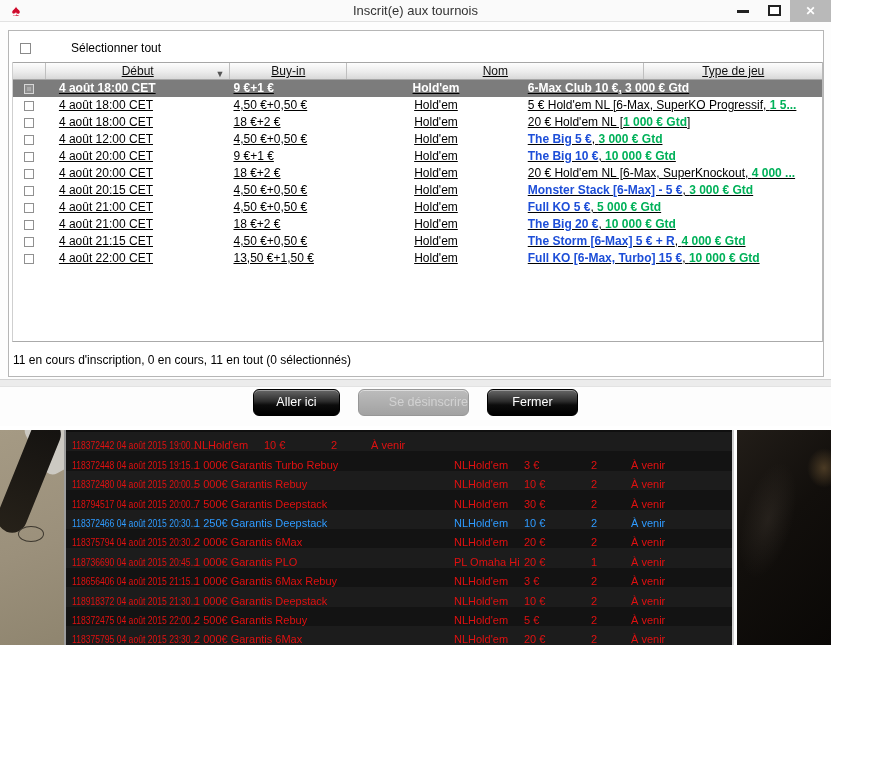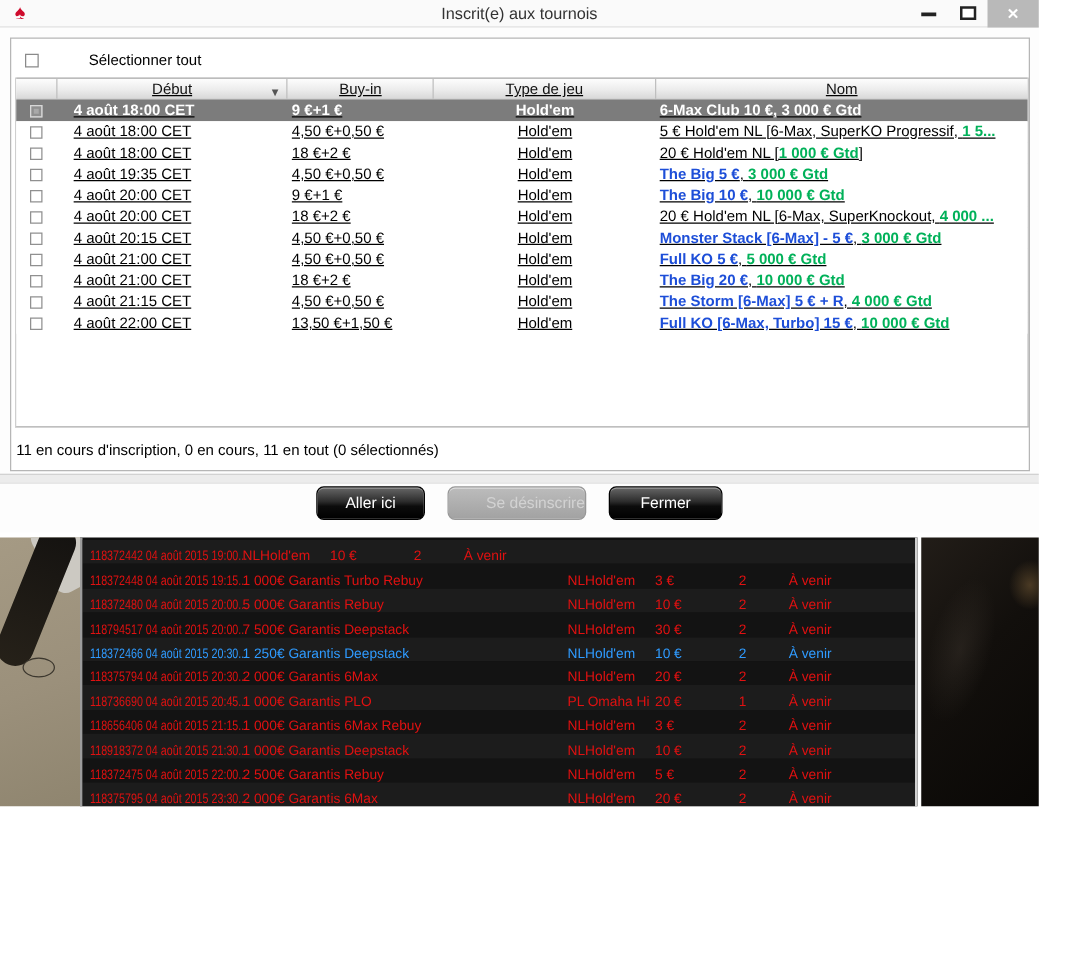--- a/index.html
+++ b/index.html
@@ -115,22 +115,22 @@
       </div>
 
       <div class="ttable">
         <div class="thead">
           <div class="th c0"></div>
           <div class="th c1">
             <span>Début</span>
             <span class="sort-arrow">▼</span>
           </div>
           <div class="th c2">Buy-in</div>
+          <div class="th c4">Nom</div>
           <div class="th c3">Type de jeu</div>
-          <div class="th c4">Nom</div>
         </div>
         <div id="top-rows">
             <div class="trow selected">
               <div class="cell c0">
                 <div class="rowcb"></div>
               </div>
               <div class="cell c1">4 août 18:00 CET</div>
               <div class="cell c2">9 €+1 €</div>
               <div class="cell c3">Hold'em</div>
               <div class="cell c4"><span class="seg b">6-Max Club 10 €, 3 000 € Gtd</span></div>
@@ -150,21 +150,21 @@
               </div>
               <div class="cell c1">4 août 18:00 CET</div>
               <div class="cell c2">18 €+2 €</div>
               <div class="cell c3">Hold'em</div>
               <div class="cell c4"><span class="seg">20 € Hold'em NL [</span><span class="seg green">1 000 € Gtd</span><span class="seg">]</span></div>
             </div>
             <div class="trow">
               <div class="cell c0">
                 <div class="rowcb"></div>
               </div>
-              <div class="cell c1">4 août 19:35 CET</div>
+              <div class="cell c1">4 août 12:00 CET</div>
               <div class="cell c2">4,50 €+0,50 €</div>
               <div class="cell c3">Hold'em</div>
               <div class="cell c4"><span class="seg red">The Big 5 €</span><span class="seg">, </span><span class="seg green">3 000 € Gtd</span></div>
             </div>
             <div class="trow">
               <div class="cell c0">
                 <div class="rowcb"></div>
               </div>
               <div class="cell c1">4 août 20:00 CET</div>
               <div class="cell c2">9 €+1 €</div>

